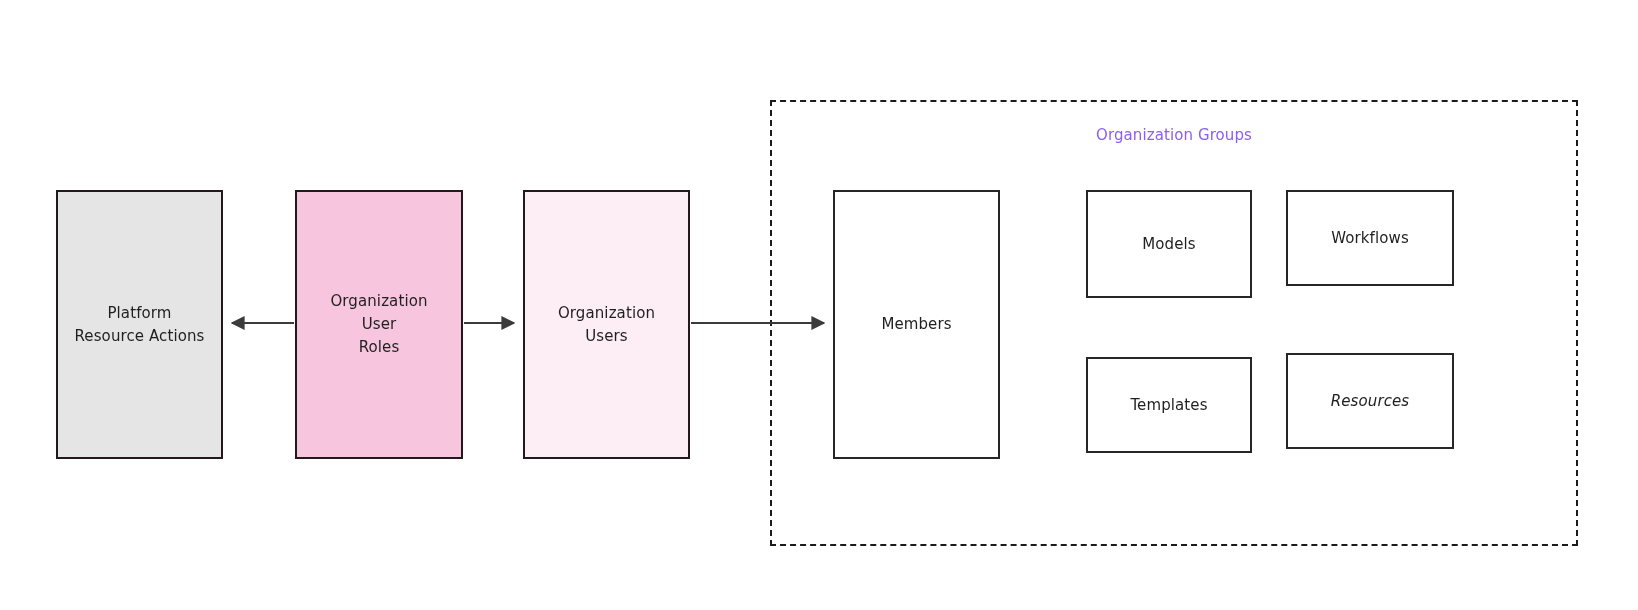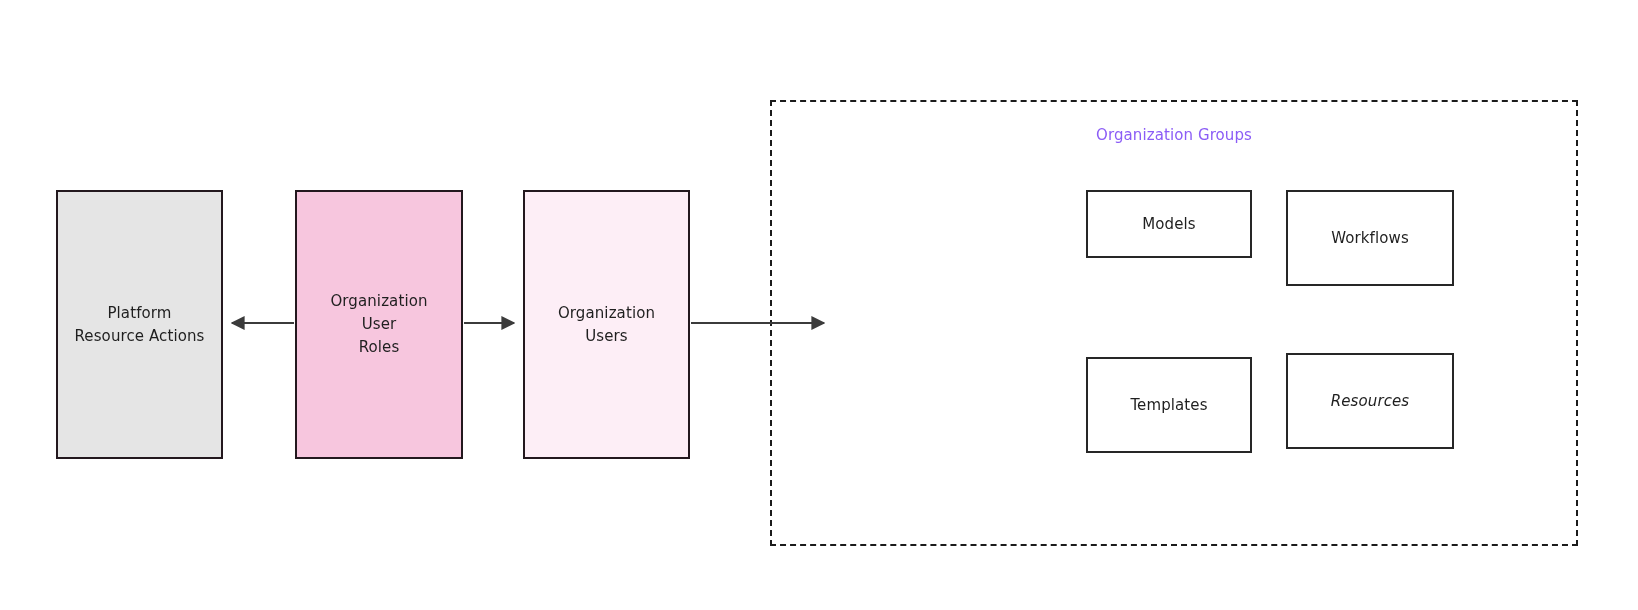--- a/index.html
+++ b/index.html
@@ -115,22 +115,25 @@
     <span class="label">Organization
 User
 Roles</span>
   </div>
 
   <div class="node fill-pale" style="left:523px; top:190px; width:167px; height:269px;">
     <span class="label">Organization
 Users</span>
   </div>
 
+  <div class="node fill-white" style="left:833px; top:190px; width:167px; height:269px;">
+    <span class="label">Members</span>
+  </div>
 
-  <div class="node fill-white" style="left:1086px; top:190px; width:166px; height:68px;">
+  <div class="node fill-white" style="left:1086px; top:190px; width:166px; height:108px;">
     <span class="label">Models</span>
   </div>
 
   <div class="node fill-white" style="left:1086px; top:357px; width:166px; height:96px;">
     <span class="label">Templates</span>
   </div>
 
   <div class="node fill-white" style="left:1286px; top:190px; width:168px; height:96px;">
     <span class="label">Workflows</span>
   </div>

